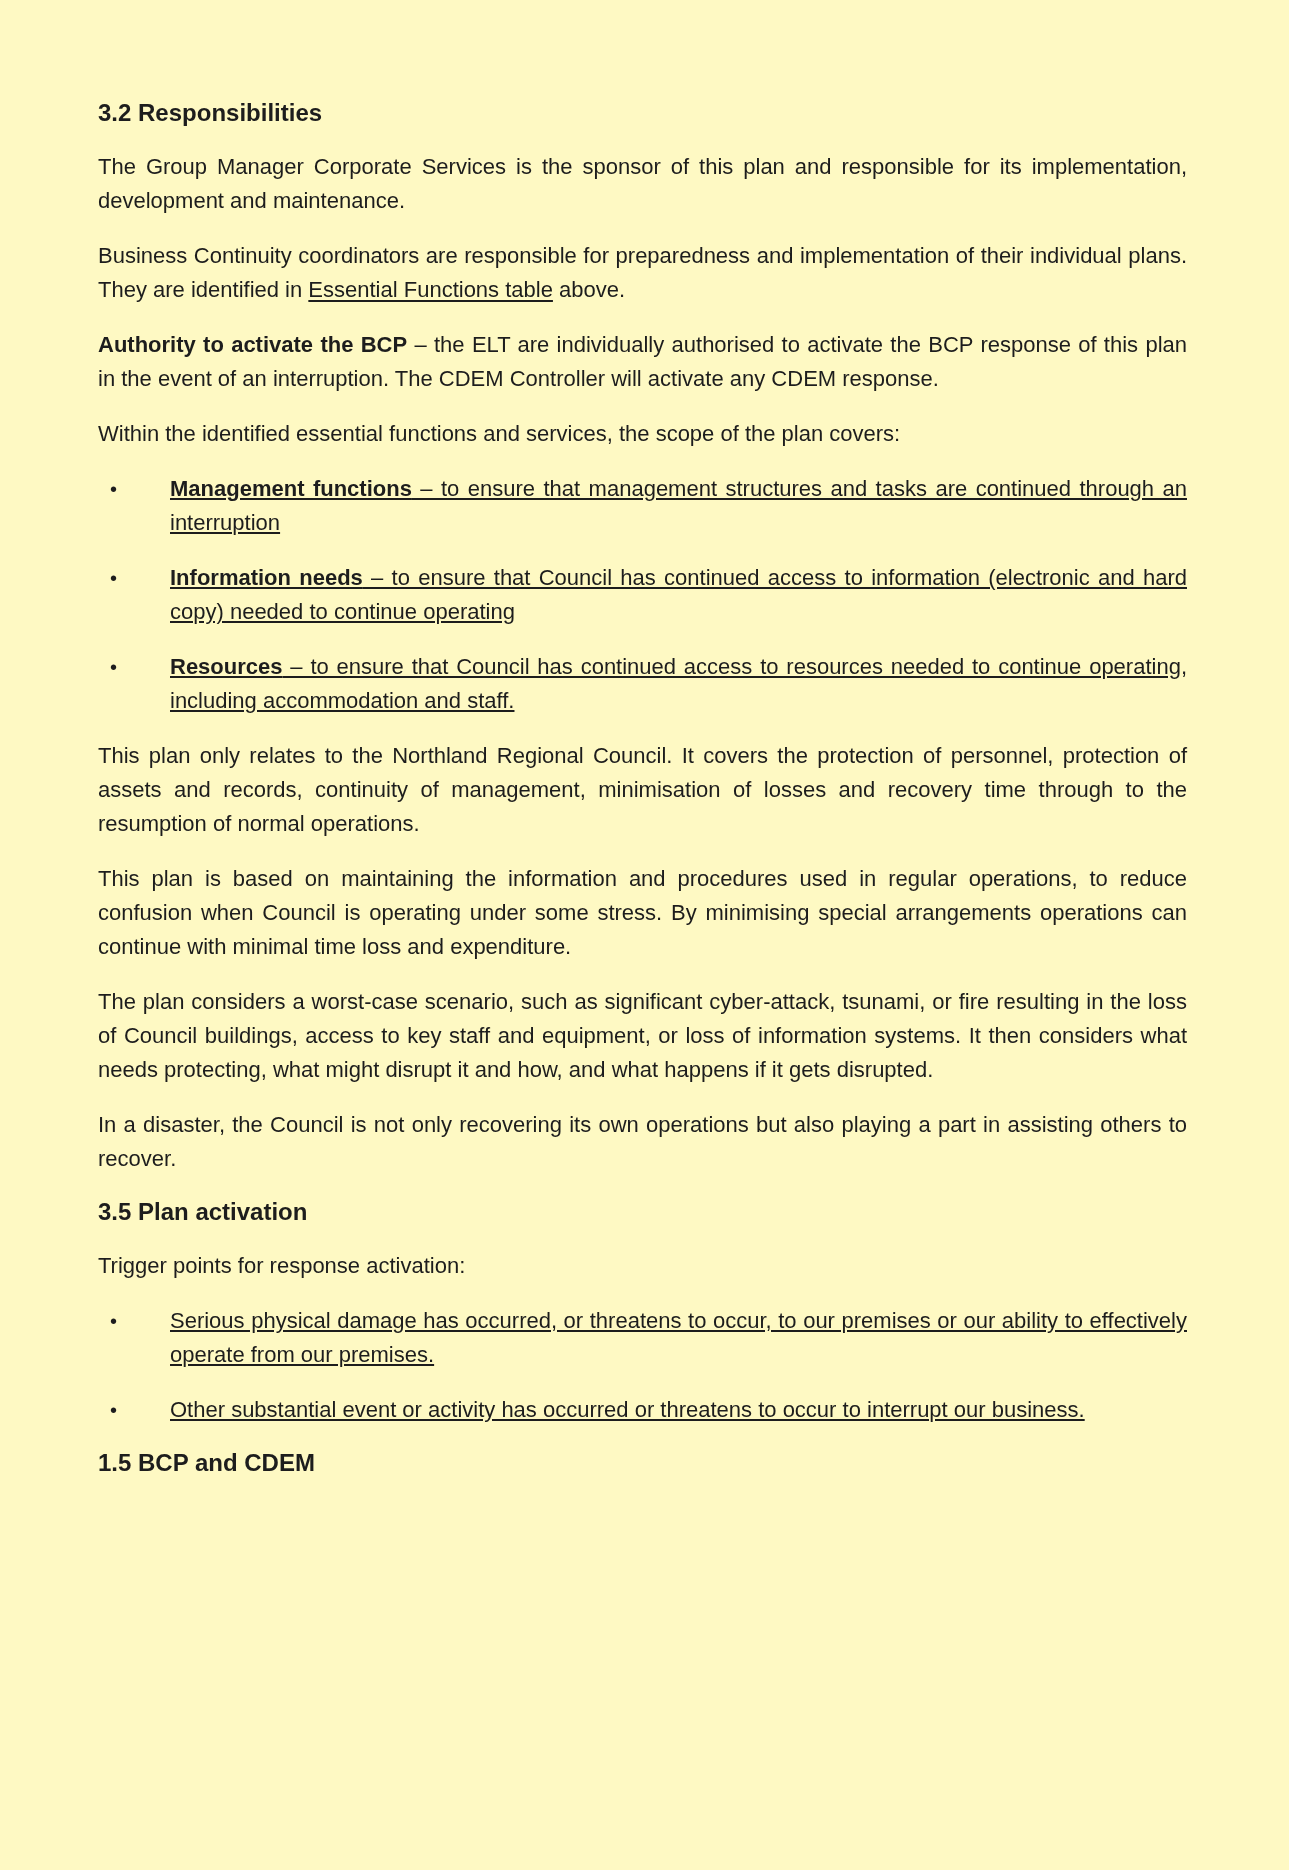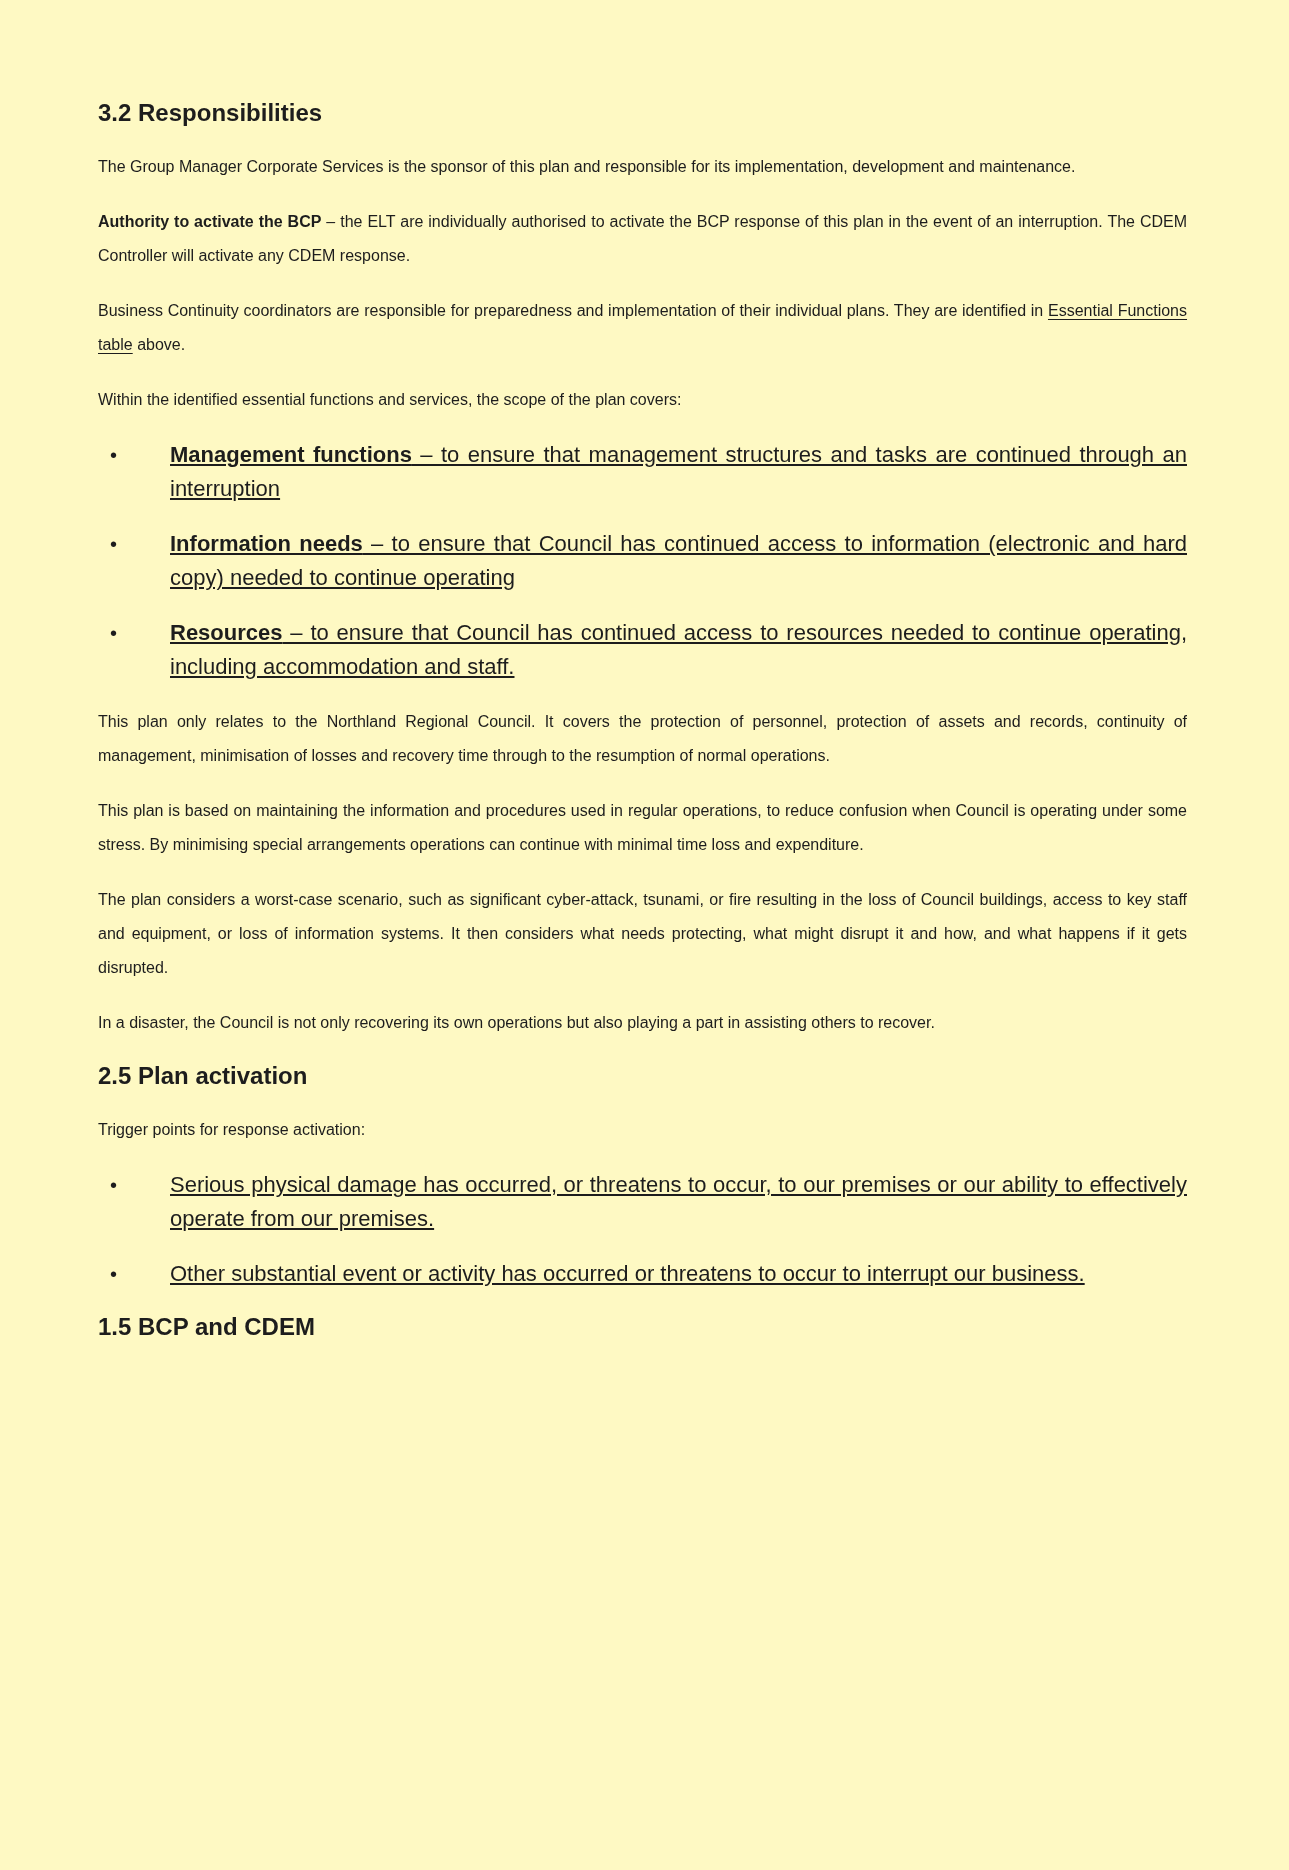--- a/index.html
+++ b/index.html
@@ -25,21 +25,21 @@
     font-size: 24px;
     line-height: 30px;
     font-weight: 700;
     margin: 10px 0 22px 0;
     letter-spacing: 0;
   }
   .doc h2:first-child {
     margin-top: 0;
   }
   .doc p {
-    font-size: 16px;
+    font-size: 22px;
     line-height: 34px;
     margin: 0 0 21px 0;
     text-align: justify;
   }
   .bullet-item {
     display: flex;
     align-items: flex-start;
     margin: 0 0 21px 0;
     font-size: 22px;
     line-height: 34px;
@@ -64,40 +64,40 @@
     text-underline-offset: 3px;
   }
 </style>
 </head>
 <body>
 
 <div class="page">
   <div class="doc" id="doc">
       <h2>3.2 Responsibilities</h2>
       <p><span>The Group Manager Corporate Services is the sponsor of this plan and responsible for its implementation, development and maintenance.</span></p>
+      <p><span>Business Continuity coordinators are responsible for preparedness and implementation of their individual plans. They are identified in </span><a class="run-link">Essential Functions table</a><span> above.</span></p>
       <p><span class="run-bold">Authority to activate the BCP</span><span> – the ELT are individually authorised to activate the BCP response of this plan in the event of an interruption. The CDEM Controller will activate any CDEM response.</span></p>
-      <p><span>Business Continuity coordinators are responsible for preparedness and implementation of their individual plans. They are identified in </span><a class="run-link">Essential Functions table</a><span> above.</span></p>
       <p><span>Within the identified essential functions and services, the scope of the plan covers:</span></p>
       <div class="bullet-item">
         <span class="bullet-marker">•</span>
         <div class="bullet-text"><span class="run-bold">Management functions</span><span> – to ensure that management structures and tasks are continued through an interruption</span></div>
       </div>
       <div class="bullet-item">
         <span class="bullet-marker">•</span>
         <div class="bullet-text"><span class="run-bold">Information needs</span><span> – to ensure that Council has continued access to information (electronic and hard copy) needed to continue operating</span></div>
       </div>
       <div class="bullet-item">
         <span class="bullet-marker">•</span>
         <div class="bullet-text"><span class="run-bold">Resources</span><span> – to ensure that Council has continued access to resources needed to continue operating, including accommodation and staff.</span></div>
       </div>
       <p><span>This plan only relates to the Northland Regional Council. It covers the protection of personnel, protection of assets and records, continuity of management, minimisation of losses and recovery time through to the resumption of normal operations.</span></p>
       <p><span>This plan is based on maintaining the information and procedures used in regular operations, to reduce confusion when Council is operating under some stress. By minimising special arrangements operations can continue with minimal time loss and expenditure.</span></p>
       <p><span>The plan considers a worst-case scenario, such as significant cyber-attack, tsunami, or fire resulting in the loss of Council buildings, access to key staff and equipment, or loss of information systems. It then considers what needs protecting, what might disrupt it and how, and what happens if it gets disrupted.</span></p>
       <p><span>In a disaster, the Council is not only recovering its own operations but also playing a part in assisting others to recover.</span></p>
-      <h2>2.5 Plan activation</h2>
+      <h2>3.5 Plan activation</h2>
       <p><span>Trigger points for response activation:</span></p>
       <div class="bullet-item">
         <span class="bullet-marker">•</span>
         <div class="bullet-text"><span>Serious physical damage has occurred, or threatens to occur, to our premises or our ability to effectively operate from our premises.</span></div>
       </div>
       <div class="bullet-item">
         <span class="bullet-marker">•</span>
         <div class="bullet-text"><span>Other substantial event or activity has occurred or threatens to occur to interrupt our business.</span></div>
       </div>
       <h2>1.5 BCP and CDEM</h2>

